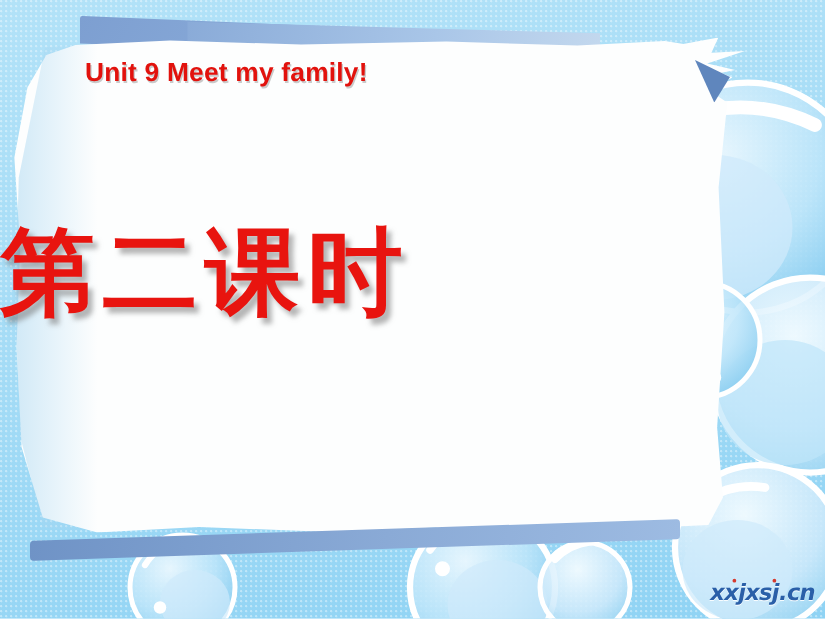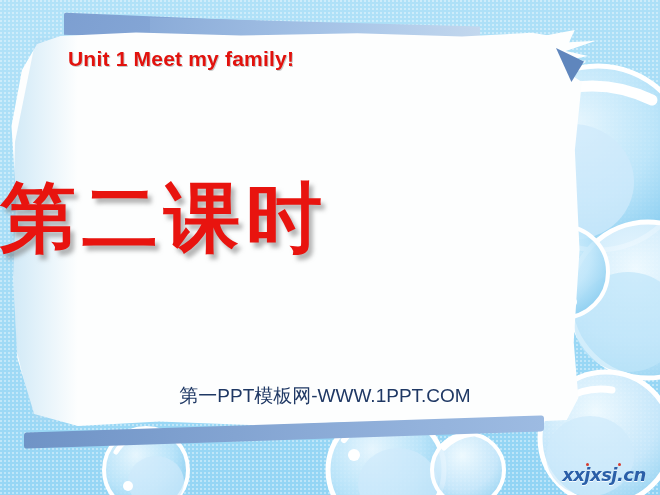--- a/index.html
+++ b/index.html
@@ -160,21 +160,21 @@
     right: 8px;
     bottom: 8px;
     width: 96px;
     height: 30px;
   }
   #watermark-text {
     position: absolute;
     left: 0;
     bottom: 2px;
     width: 96px;
-    text-align: center;
+    text-align: right;
     font-family: "DejaVu Sans", sans-serif;
     font-size: 18px;
     font-weight: bold;
     font-style: italic;
     color: #2a5fa8;
     text-shadow: 0 1px 0 rgba(255,255,255,0.85);
     letter-spacing: -0.5px;
     white-space: nowrap;
   }
   .wm-dot {
@@ -250,23 +250,22 @@
   </svg>
 
   <div id="paper-shadow-top"></div>
   <div id="paper-shadow-top2"></div>
   <div id="paper"></div>
   <div id="paper-shade-left"></div>
   <div id="paper-torn-topright"></div>
   <div id="paper-shadow-right"></div>
   <div id="paper-shadow-bottom"></div>
 
-  <div id="unit-title">Unit 1  Meet my family!</div>
+  <div id="unit-title">Unit 9  Meet my family!</div>
   <div id="lesson-title">第二课时</div>
-  <div id="footer-credit">第一PPT模板网-WWW.1PPT.COM</div>
 
   <div id="watermark">
     <span class="wm-dot" style="left:30px; top:6px;"></span>
     <span class="wm-dot" style="left:62px; top:6px;"></span>
     <span id="watermark-text">xxjxsj.cn</span>
   </div>
 
 </div>
 
 </body></html>

